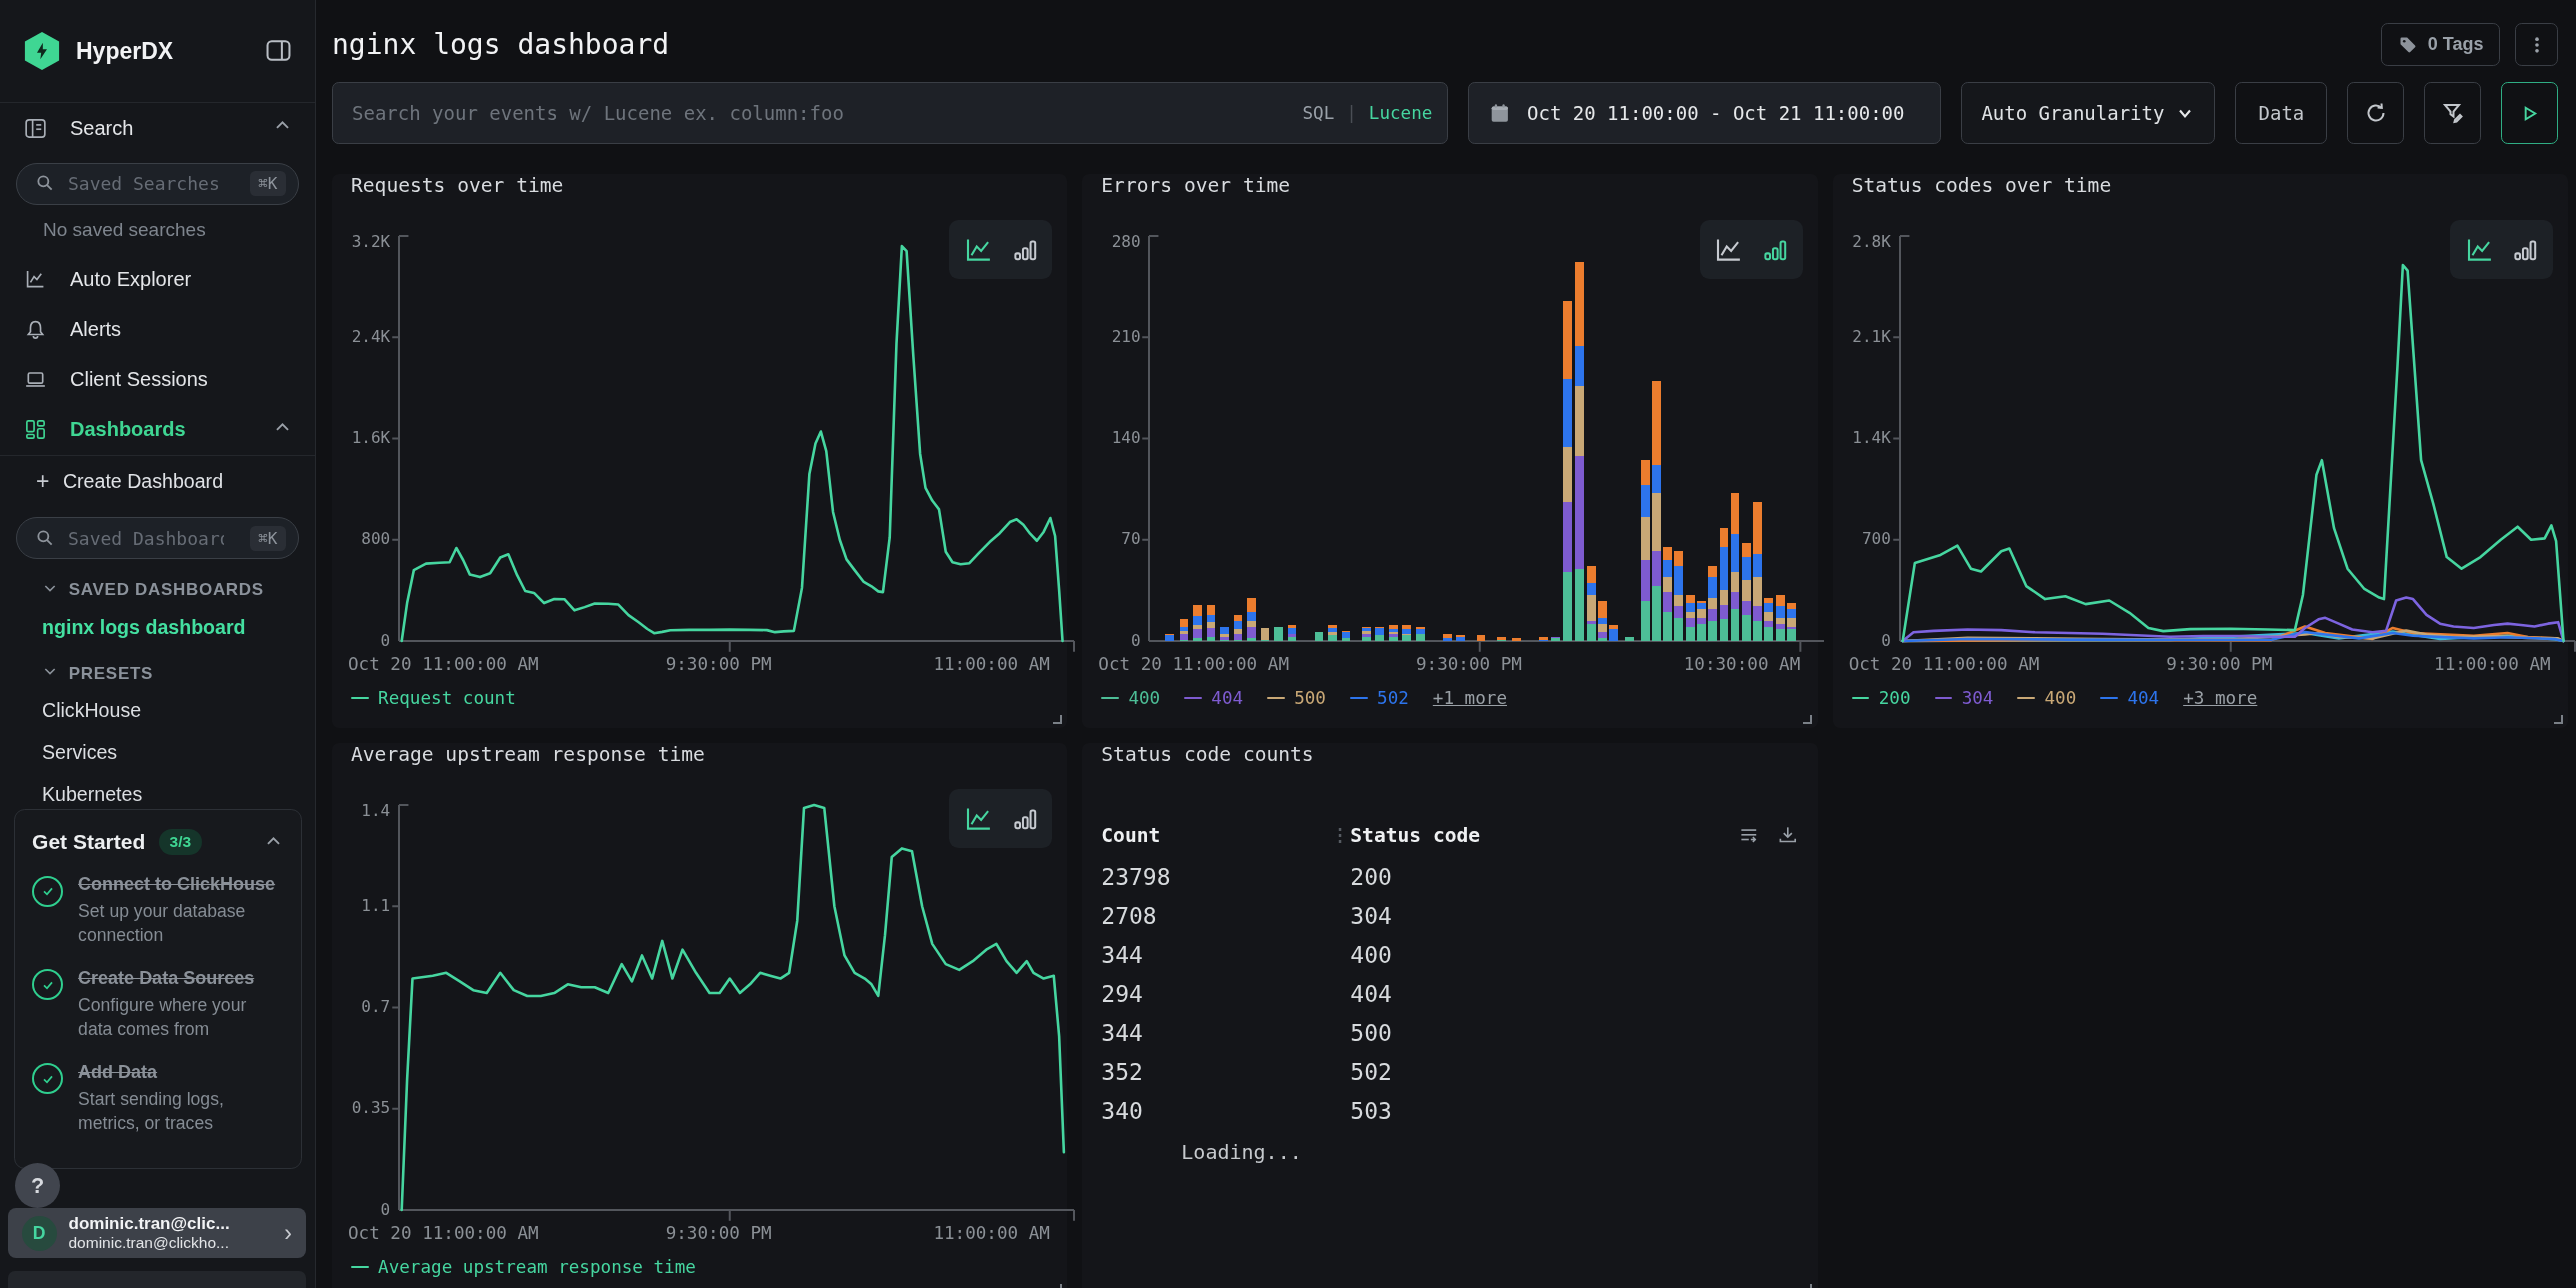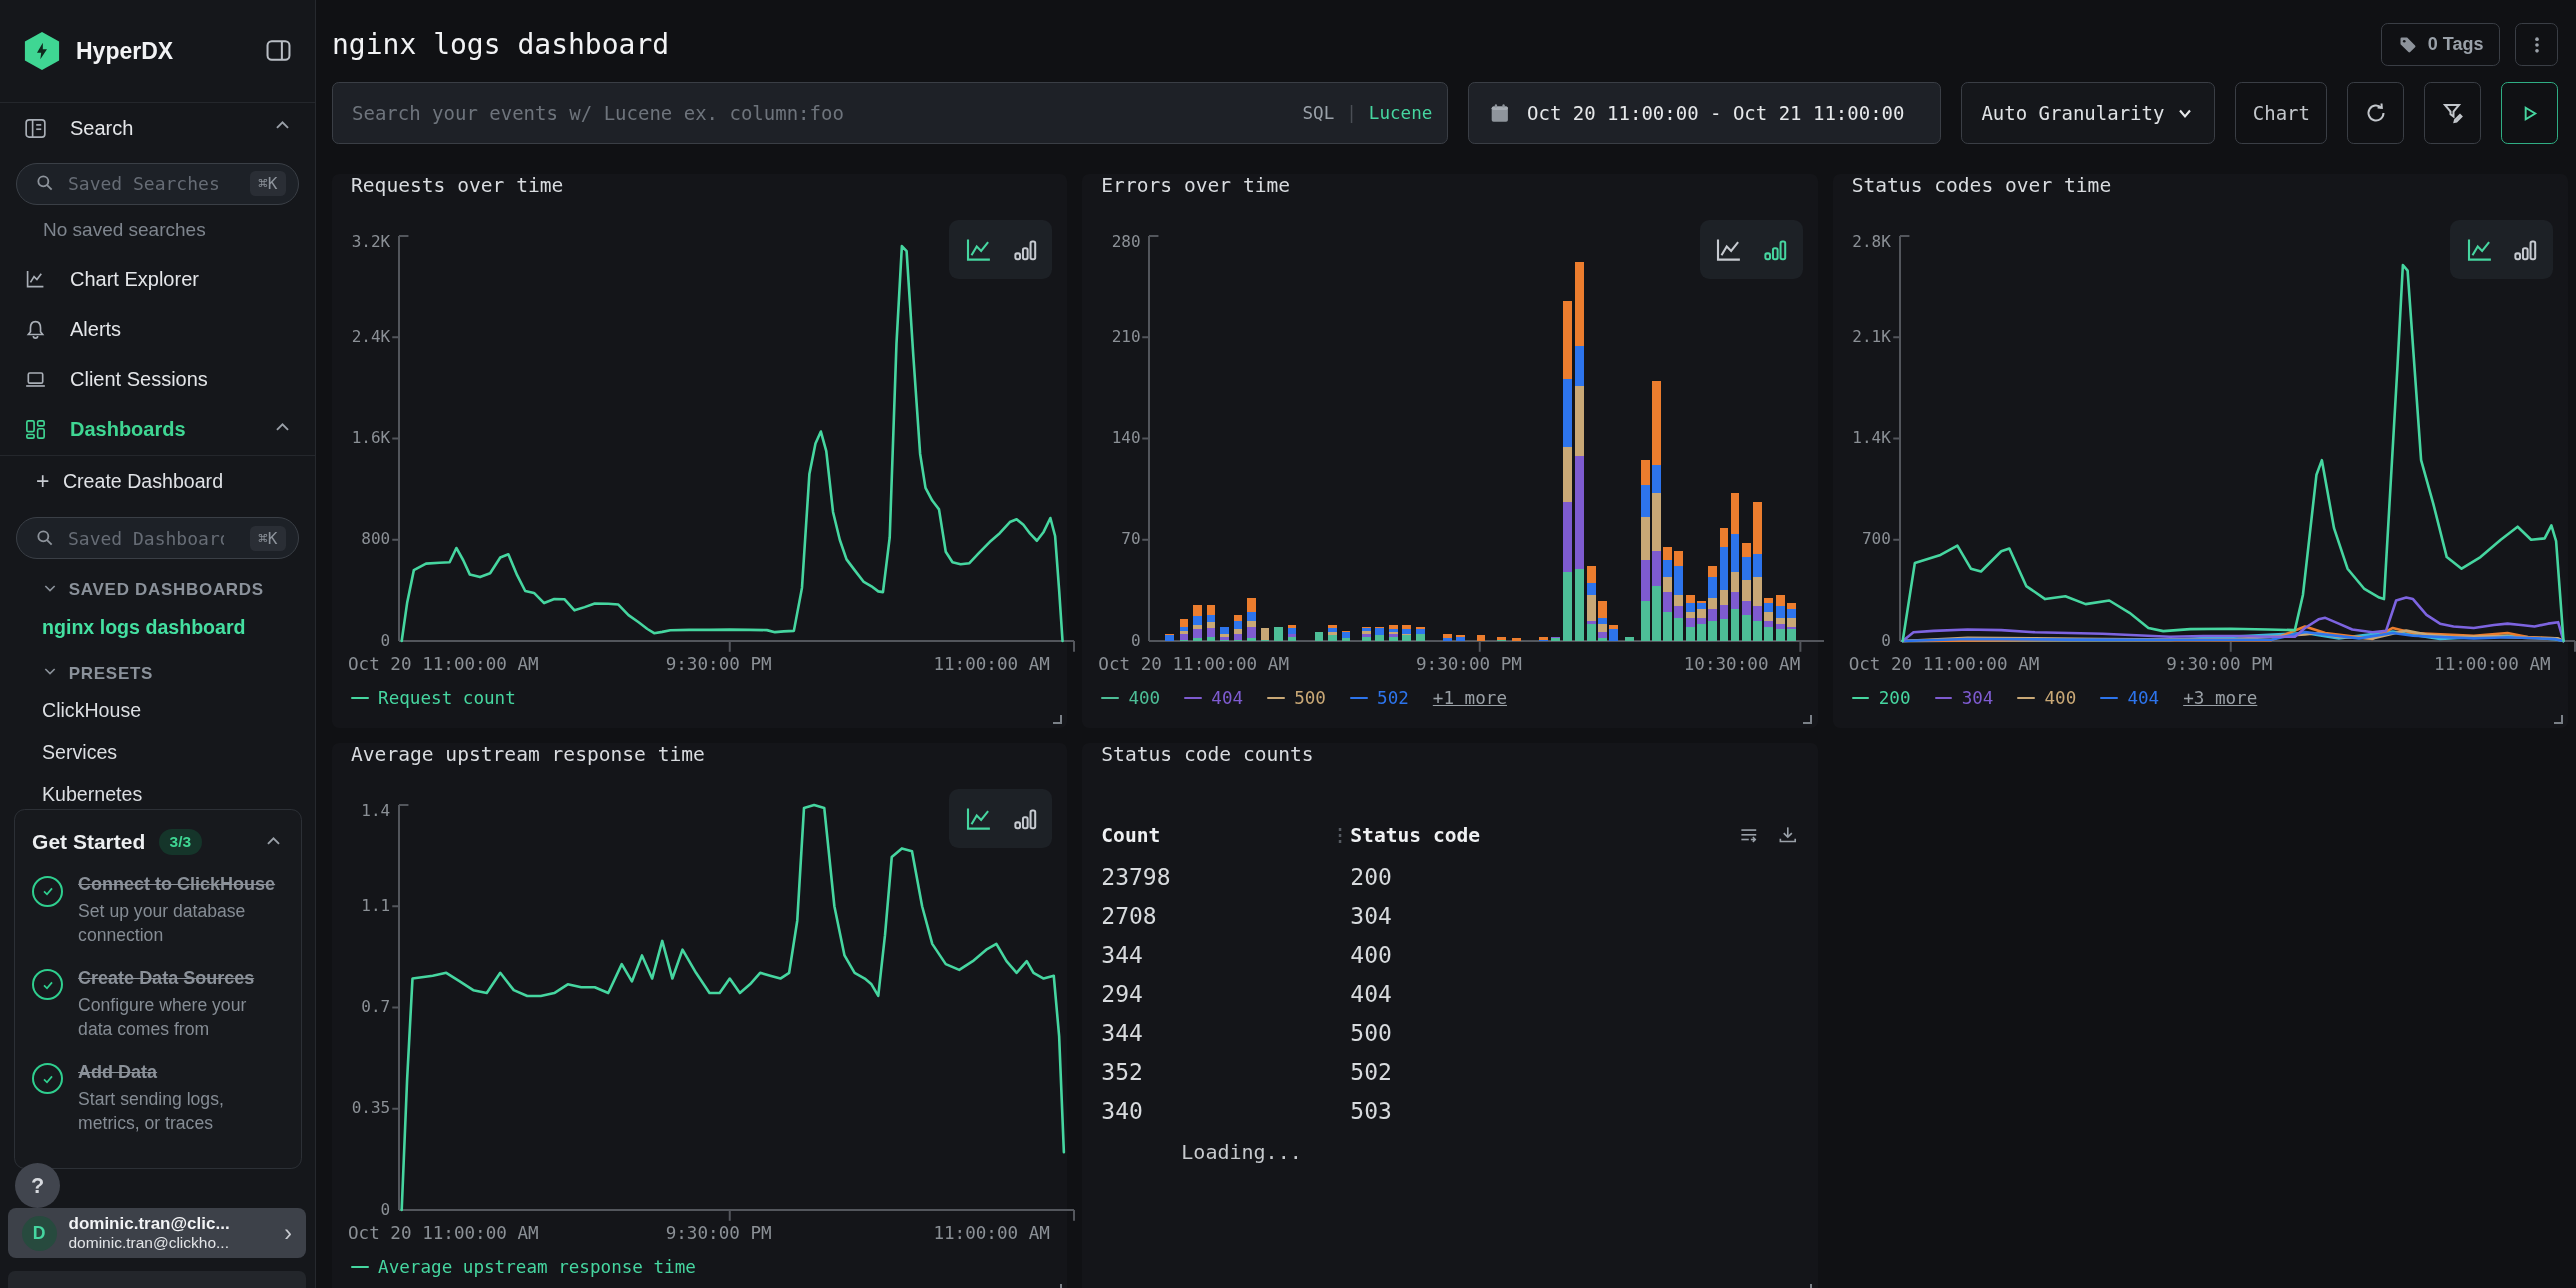--- a/index.html
+++ b/index.html
@@ -156,21 +156,21 @@
   </div>
   <div class="no-saved">No saved searches</div>
 
   <div class="side-row">
     <span class="sicon">
       <svg width="23" height="23" viewBox="0 0 32 32" fill="none" stroke="currentColor" stroke-width="2.3">
           <path d="M5 4 v22 h22"></path>
           <polyline points="9,20 14,12 18,16 24,8"></polyline>
         </svg>
     </span>
-    <span>Chart Explorer</span>
+    <span>Auto Explorer</span>
   </div>
   <div class="side-row">
     <span class="sicon">
       <svg width="23" height="23" viewBox="0 0 32 32" fill="none" stroke="currentColor" stroke-width="2.3">
           <path d="M16 5 c-5 0 -7 4 -7 9 v5 l-3 4 h20 l-3 -4 v-5 c0 -5 -2 -9 -7 -9 z"></path>
           <path d="M13 25 a3 3 0 0 0 6 0"></path>
         </svg>
     </span>
     <span>Alerts</span>
   </div>
@@ -347,21 +347,21 @@
           <rect x="15" y="2.5" width="2.4" height="4" rx="1.2" fill="#8f959c"></rect>
         </svg>
       <span>Oct 20 11:00:00 - Oct 21 11:00:00</span>
     </button>
     <button class="gran-btn">
       <span>Auto Granularity</span>
       <svg width="20" height="20" viewBox="0 0 24 24" fill="none" stroke="#e6e8ea" stroke-width="2.6">
           <polyline points="6,9 12,16 18,9"></polyline>
         </svg>
     </button>
-    <button class="live-btn">Chart</button>
+    <button class="live-btn">Data</button>
     <button class="icon-btn">
       <svg width="24" height="24" viewBox="0 0 24 24" fill="none" stroke="currentColor" stroke-width="2">
           <path d="M19.5 12 a7.5 7.5 0 1 1 -2.2 -5.3"></path>
           <polyline points="17.5,2.5 17.8,7 13.6,6.6"></polyline>
         </svg>
     </button>
     <button class="icon-btn">
       <svg width="24" height="24" viewBox="0 0 24 24" fill="none" stroke="currentColor" stroke-width="2">
           <path d="M4 4 h14 l-5.5 6.5 v5 l-3 -2.2 v-2.8 z"></path>
           <path d="M14 19 l5 -5 1.5 1.5 -5 5 -2 0.5 z"></path>

